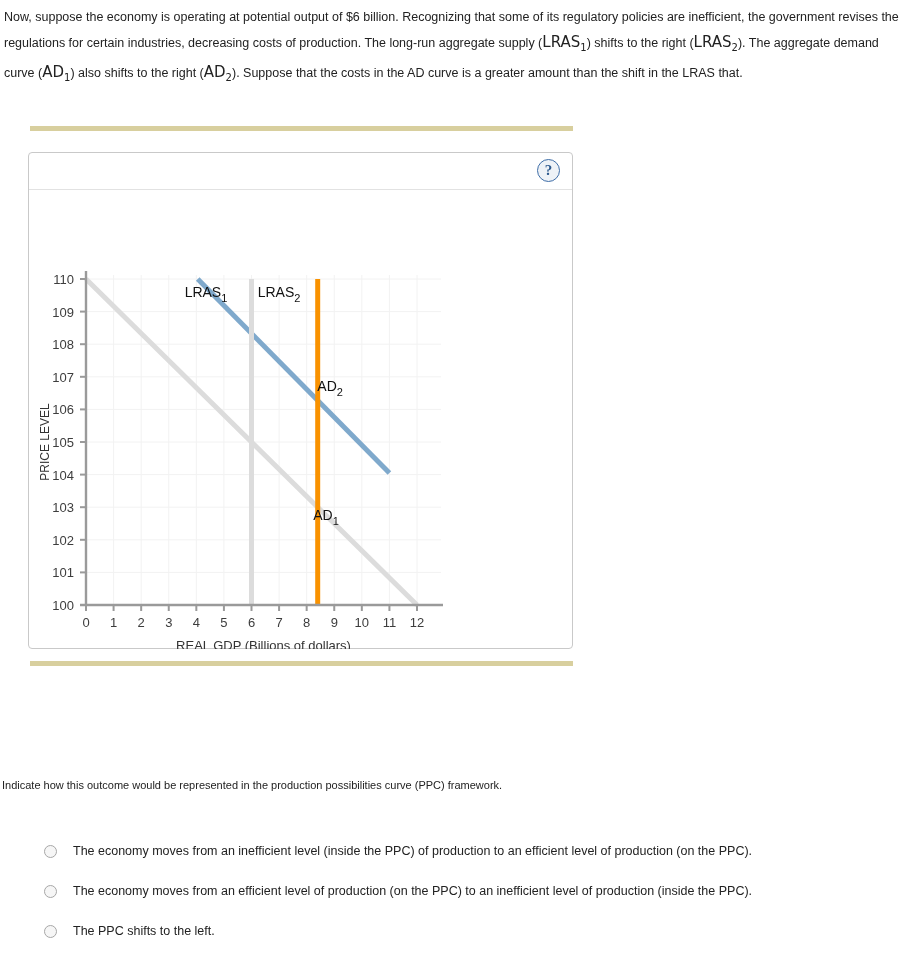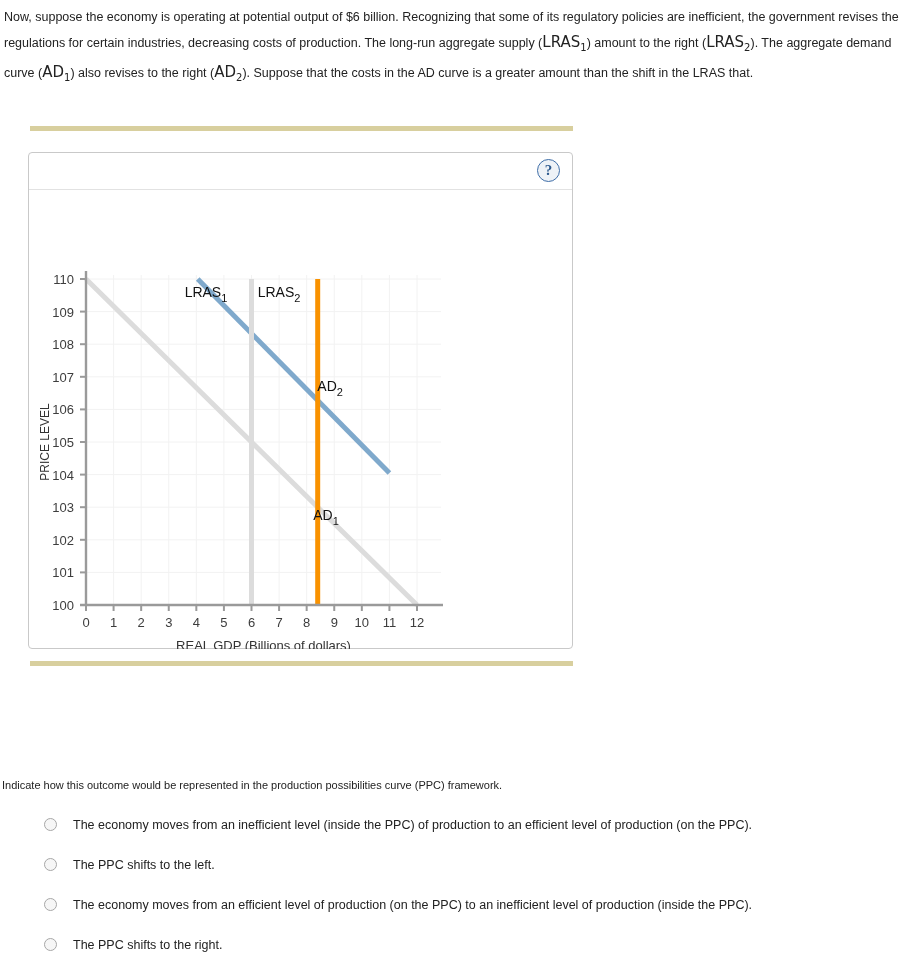--- a/index.html
+++ b/index.html
@@ -91,21 +91,21 @@
     font-size: 11px;
     color: #222;
   }
   #radio-list {
     position: absolute;
     left: 44px; top: 818px;
     width: 860px;
   }
   .radio-row {
     display: flex;
-    align-items: flex-start;
+    align-items: flex-end;
     height: 40px;
   }
   .radio-dot {
     width: 13px; height: 13px;
     border-radius: 50%;
     border: 1px solid #a7a7a7;
     background: #f6f6f6;
     flex: 0 0 auto;
     cursor: pointer;
   }
@@ -115,22 +115,22 @@
     color: #222;
     cursor: pointer;
     white-space: nowrap;
   }
 </style>
 </head>
 <body>
 
 <div id="intro">
   <span>Now, suppose the economy is operating at potential output of $6 billion. Recognizing that some of its regulatory policies are inefficient, the government</span>
-  <span>revises the regulations for certain industries, decreasing costs of production. The long-run aggregate supply (</span><span class="var"><span>LRAS</span><sub>1</sub></span><span>) amount to the right (</span><span class="var"><span>LRAS</span><sub>2</sub></span><span>). The</span>
-  <span>aggregate demand curve (</span><span class="var"><span>AD</span><sub>1</sub></span><span>) also revises to the right (</span><span class="var"><span>AD</span><sub>2</sub></span><span>). Suppose that the costs in the AD curve is a greater amount than the shift in the LRAS</span>
+  <span>revises the regulations for certain industries, decreasing costs of production. The long-run aggregate supply (</span><span class="var"><span>LRAS</span><sub>1</sub></span><span>) shifts to the right (</span><span class="var"><span>LRAS</span><sub>2</sub></span><span>). The</span>
+  <span>aggregate demand curve (</span><span class="var"><span>AD</span><sub>1</sub></span><span>) also shifts to the right (</span><span class="var"><span>AD</span><sub>2</sub></span><span>). Suppose that the costs in the AD curve is a greater amount than the shift in the LRAS</span>
   <span>that.</span>
 </div>
 
 <div class="khaki-rule" id="rule-top"></div>
 <div class="khaki-rule" id="rule-bottom"></div>
 
 <div id="graph-panel">
   <div id="panel-header">
     <div id="help-icon">?</div>
   </div>
@@ -248,23 +248,23 @@
 </div>
 
 <div id="ppc-prompt">Indicate how this outcome would be represented in the production possibilities curve (PPC) framework.</div>
 <div id="radio-list">
     <div class="radio-row">
       <div class="radio-dot"></div>
       <span class="radio-label">The economy moves from an inefficient level (inside the PPC) of production to an efficient level of production (on the PPC).</span>
     </div>
     <div class="radio-row">
       <div class="radio-dot"></div>
+      <span class="radio-label">The economy moves from an efficient level of production (on the PPC) to an inefficient level of production (inside the PPC).</span>
+    </div>
+    <div class="radio-row">
+      <div class="radio-dot"></div>
       <span class="radio-label">The PPC shifts to the left.</span>
     </div>
     <div class="radio-row">
       <div class="radio-dot"></div>
-      <span class="radio-label">The economy moves from an efficient level of production (on the PPC) to an inefficient level of production (inside the PPC).</span>
-    </div>
-    <div class="radio-row">
-      <div class="radio-dot"></div>
       <span class="radio-label">The PPC shifts to the right.</span>
     </div>
   </div>
 
 </body></html>

